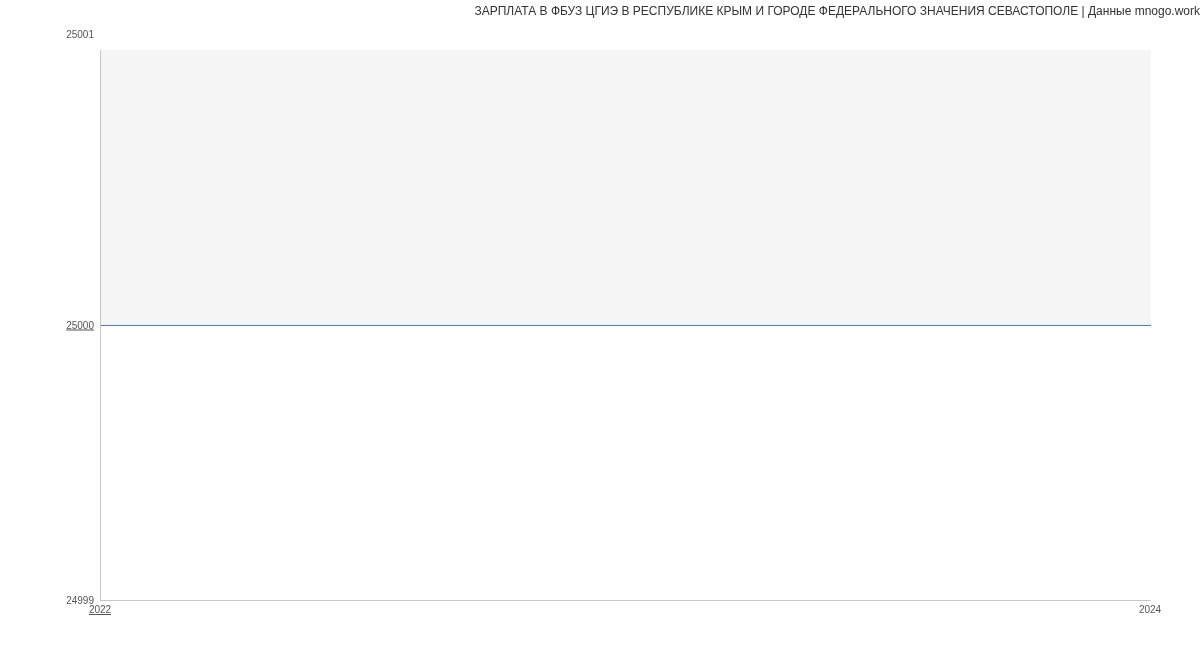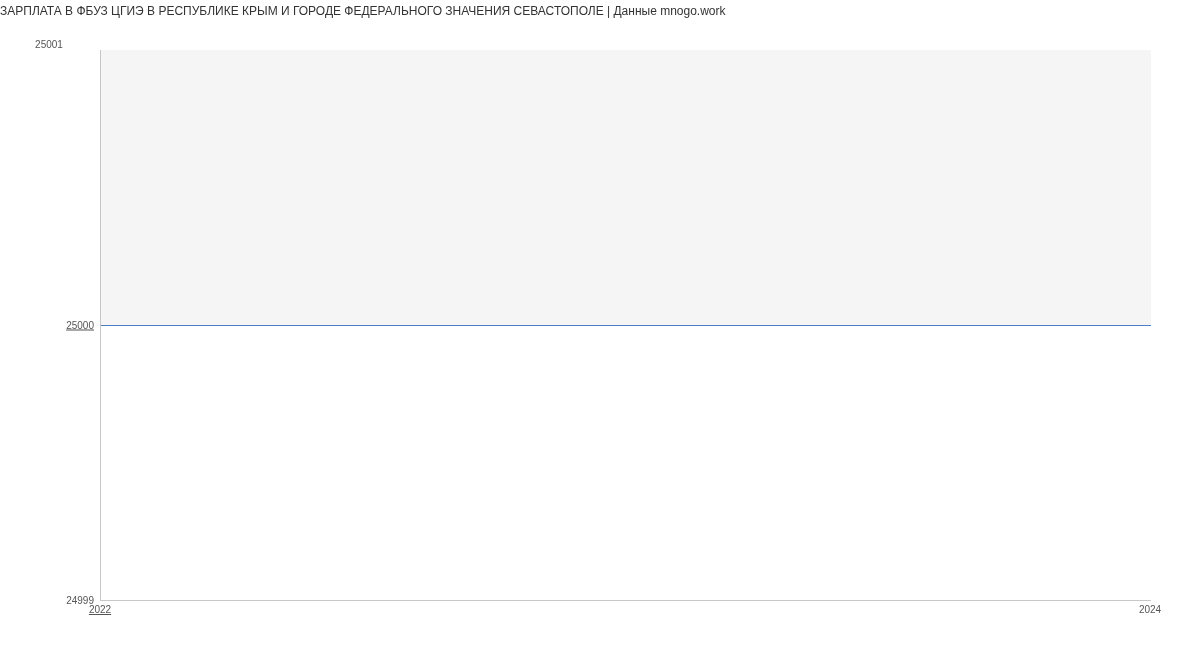--- a/index.html
+++ b/index.html
@@ -14,21 +14,21 @@
   .chart-wrap {
     position: relative;
     width: 1200px;
     height: 650px;
   }
   .title {
     position: absolute;
     top: 4px;
     left: 0;
     right: 0;
-    text-align: left;
+    text-align: right;
     font-size: 12px;
     font-weight: 500;
     color: #333333;
   }
   .plot-area {
     position: absolute;
     left: 100px;
     top: 50px;
     width: 1050px;
     height: 550px;
@@ -72,21 +72,21 @@
     transform: translateX(-50%);
   }
 </style>
 </head>
 <body>
 
 <div class="chart-wrap">
 
   <div class="title">ЗАРПЛАТА В ФБУЗ ЦГИЭ В РЕСПУБЛИКЕ КРЫМ И ГОРОДЕ ФЕДЕРАЛЬНОГО ЗНАЧЕНИЯ СЕВАСТОПОЛЕ | Данные mnogo.work</div>
 
-  <div class="ytick" style="top:44px;text-align:center;">25001</div>
+  <div class="ytick" style="top:34px;">25001</div>
   <div class="ytick" style="top:325px;text-decoration:underline;">25000</div>
   <div class="ytick" style="top:600px;">24999</div>
 
   <div class="xtick" style="left:100px;text-decoration:underline;">2022</div>
   <div class="xtick" style="left:1150px;">2024</div>
 
   <div class="plot-area">
     <div class="band"></div>
     <div class="series-line" id="series-line" style="top: 50%; border-top-color: rgb(74, 126, 200);"></div>
   </div>

